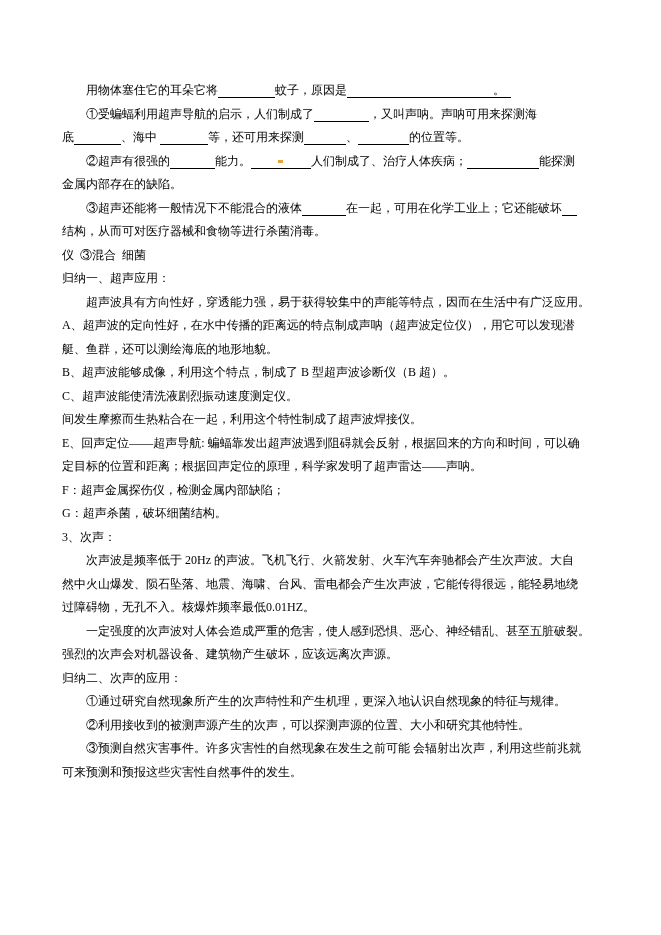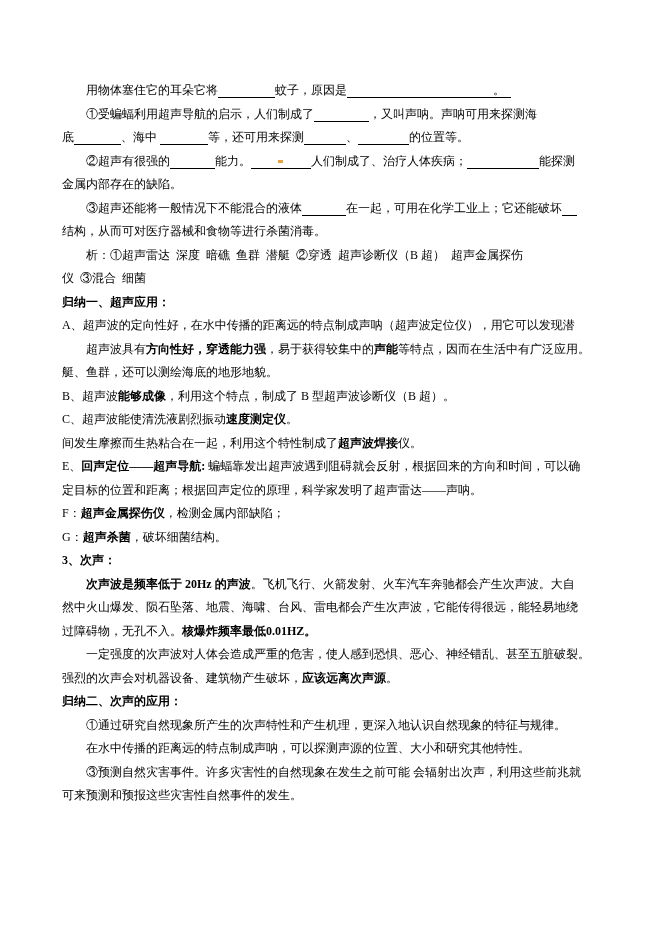--- a/index.html
+++ b/index.html
@@ -26,21 +26,21 @@
   }
   .line {
     line-height: 23.5px;
     min-height: 23.5px;
     white-space: pre;
   }
   .line.indent {
     text-indent: 24px;
   }
   .seg.bold {
-    font-weight: bold;
+    font-weight: normal;
   }
   .blank {
     display: inline-block;
     box-sizing: border-box;
     height: 15px;
     line-height: 15px;
     border-bottom: 1px solid #000000;
     text-align: right;
     padding-right: 6px;
     text-indent: 0;
@@ -64,38 +64,37 @@
 
 <div class="page">
   <div class="doc" id="doc">
       <div class="line indent"><span class="seg">用物体塞住它的耳朵它将</span><span class="seg blank" style="width: 57px;">​</span><span class="seg">蚊子，原因是</span><span class="seg blank" style="width: 164px;">。</span></div>
       <div class="line indent"><span class="seg">①受蝙蝠利用超声导航的启示，人们制成了</span><span class="seg blank" style="width: 55px;">​</span><span class="seg">，又叫声呐。声呐可用来探测海</span></div>
       <div class="line"><span class="seg">底</span><span class="seg blank" style="width: 47px;">​</span><span class="seg">、海中 </span><span class="seg blank" style="width: 48px;">​</span><span class="seg">等，还可用来探测</span><span class="seg blank" style="width: 42px;">​</span><span class="seg">、</span><span class="seg blank" style="width: 51px;">​</span><span class="seg">的位置等。</span></div>
       <div class="line indent"><span class="seg">②超声有很强的</span><span class="seg blank" style="width: 45px;">​</span><span class="seg">能力。</span><span class="seg blank red-dot" style="width: 60px;">​</span><span class="seg">人们制成了、治疗人体疾病；</span><span class="seg blank" style="width: 72px;">​</span><span class="seg">能探测</span></div>
       <div class="line"><span class="seg">金属内部存在的缺陷。</span></div>
       <div class="line indent"><span class="seg">③超声还能将一般情况下不能混合的液体</span><span class="seg blank" style="width: 44px;">​</span><span class="seg">在一起，可用在化学工业上；它还能破坏</span><span class="seg blank" style="width: 15px;">​</span></div>
       <div class="line"><span class="seg">结构，从而可对医疗器械和食物等进行杀菌消毒。</span></div>
-      <div class="line indent"><span class="seg">析：①超声雷达  深度  暗礁  鱼群  潜艇  ②穿透  超声诊断仪（B 超）  超声金属探伤</span></div>
       <div class="line"><span class="seg">仪  ③混合  细菌</span></div>
       <div class="line"><span class="seg bold">归纳一、超声应用：</span></div>
+      <div class="line indent"><span class="seg">超声波具有</span><span class="seg bold">方向性好，穿透能力强</span><span class="seg">，易于获得较集中的</span><span class="seg bold">声能</span><span class="seg">等特点，因而在生活中有广泛应用。</span></div>
       <div class="line"><span class="seg">A、超声波的定向性好，在水中传播的距离远的特点制成声呐（超声波定位仪），用它可以发现潜</span></div>
-      <div class="line indent"><span class="seg">超声波具有</span><span class="seg bold">方向性好，穿透能力强</span><span class="seg">，易于获得较集中的</span><span class="seg bold">声能</span><span class="seg">等特点，因而在生活中有广泛应用。</span></div>
       <div class="line"><span class="seg">艇、鱼群，还可以测绘海底的地形地貌。</span></div>
       <div class="line"><span class="seg">B、超声波</span><span class="seg bold">能够成像</span><span class="seg">，利用这个特点，制成了 B 型超声波诊断仪（B 超）。</span></div>
       <div class="line"><span class="seg">C、超声波能使清洗液剧烈振动</span><span class="seg bold">速度测定仪</span><span class="seg">。</span></div>
       <div class="line"><span class="seg">间发生摩擦而生热粘合在一起，利用这个特性制成了</span><span class="seg bold">超声波焊接</span><span class="seg">仪。</span></div>
       <div class="line"><span class="seg">E、</span><span class="seg bold">回声定位——超声导航:</span><span class="seg"> 蝙蝠靠发出超声波遇到阻碍就会反射，根据回来的方向和时间，可以确</span></div>
       <div class="line"><span class="seg">定目标的位置和距离；根据回声定位的原理，科学家发明了超声雷达——声呐。</span></div>
       <div class="line"><span class="seg">F：</span><span class="seg bold">超声金属探伤仪</span><span class="seg">，检测金属内部缺陷；</span></div>
       <div class="line"><span class="seg">G：</span><span class="seg bold">超声杀菌</span><span class="seg">，破坏细菌结构。</span></div>
       <div class="line"><span class="seg bold">3、次声：</span></div>
       <div class="line indent"><span class="seg bold">次声波是频率低于 20Hz 的声波</span><span class="seg">。飞机飞行、火箭发射、火车汽车奔驰都会产生次声波。大自</span></div>
       <div class="line"><span class="seg">然中火山爆发、陨石坠落、地震、海啸、台风、雷电都会产生次声波，它能传得很远，能轻易地绕</span></div>
       <div class="line"><span class="seg">过障碍物，无孔不入。</span><span class="seg bold">核爆炸频率最低0.01HZ。</span></div>
       <div class="line indent"><span class="seg">一定强度的次声波对人体会造成严重的危害，使人感到恐惧、恶心、神经错乱、甚至五脏破裂。</span></div>
       <div class="line"><span class="seg">强烈的次声会对机器设备、建筑物产生破坏，</span><span class="seg bold">应该远离次声源</span><span class="seg">。</span></div>
       <div class="line"><span class="seg bold">归纳二、次声的应用：</span></div>
       <div class="line indent"><span class="seg">①通过研究自然现象所产生的次声特性和产生机理，更深入地认识自然现象的特征与规律。</span></div>
-      <div class="line indent"><span class="seg">在水中传播的距离远的特点制成声呐，可以探测声源的位置、大小和研究其他特性。</span></div>
+      <div class="line indent"><span class="seg">②利用接收到的被测声源产生的次声，可以探测声源的位置、大小和研究其他特性。</span></div>
       <div class="line indent"><span class="seg">③预测自然灾害事件。许多灾害性的自然现象在发生之前可能 会辐射出次声，利用这些前兆就</span></div>
       <div class="line"><span class="seg">可来预测和预报这些灾害性自然事件的发生。</span></div>
     </div>
 </div>
 
 </body></html>

